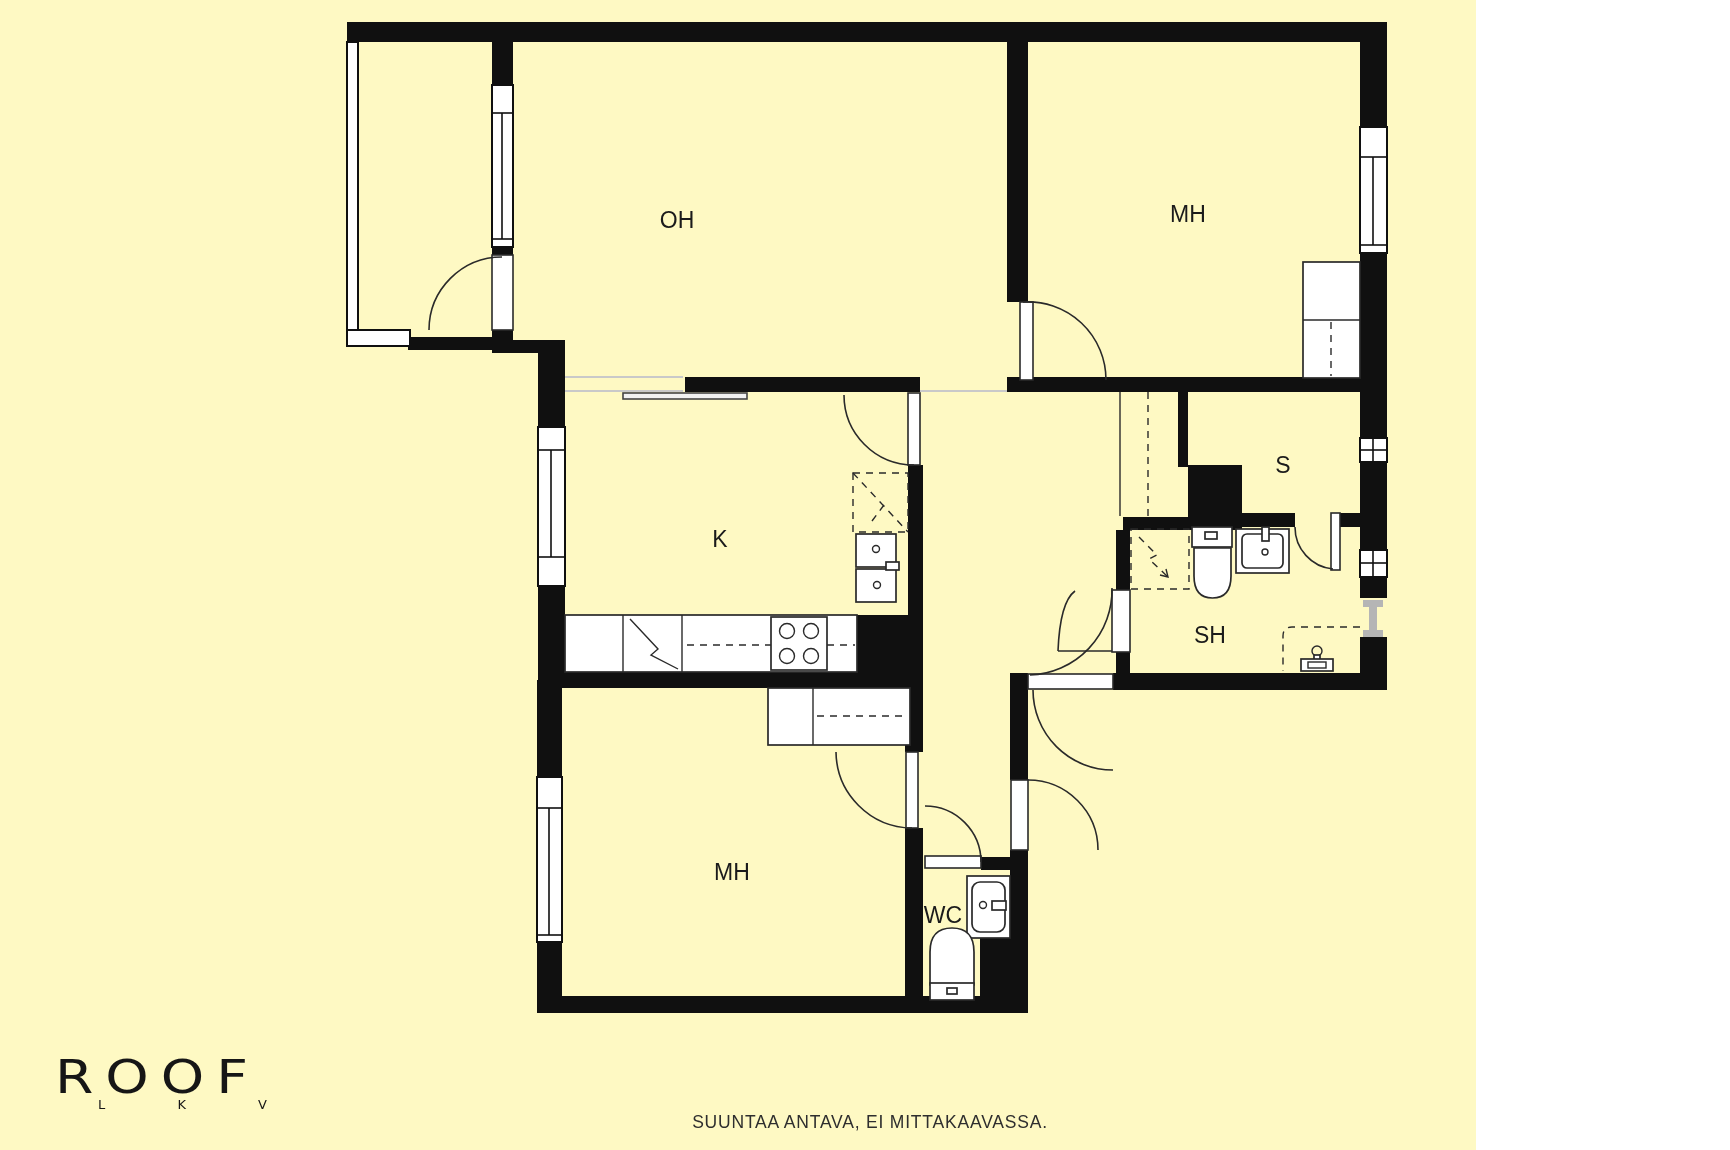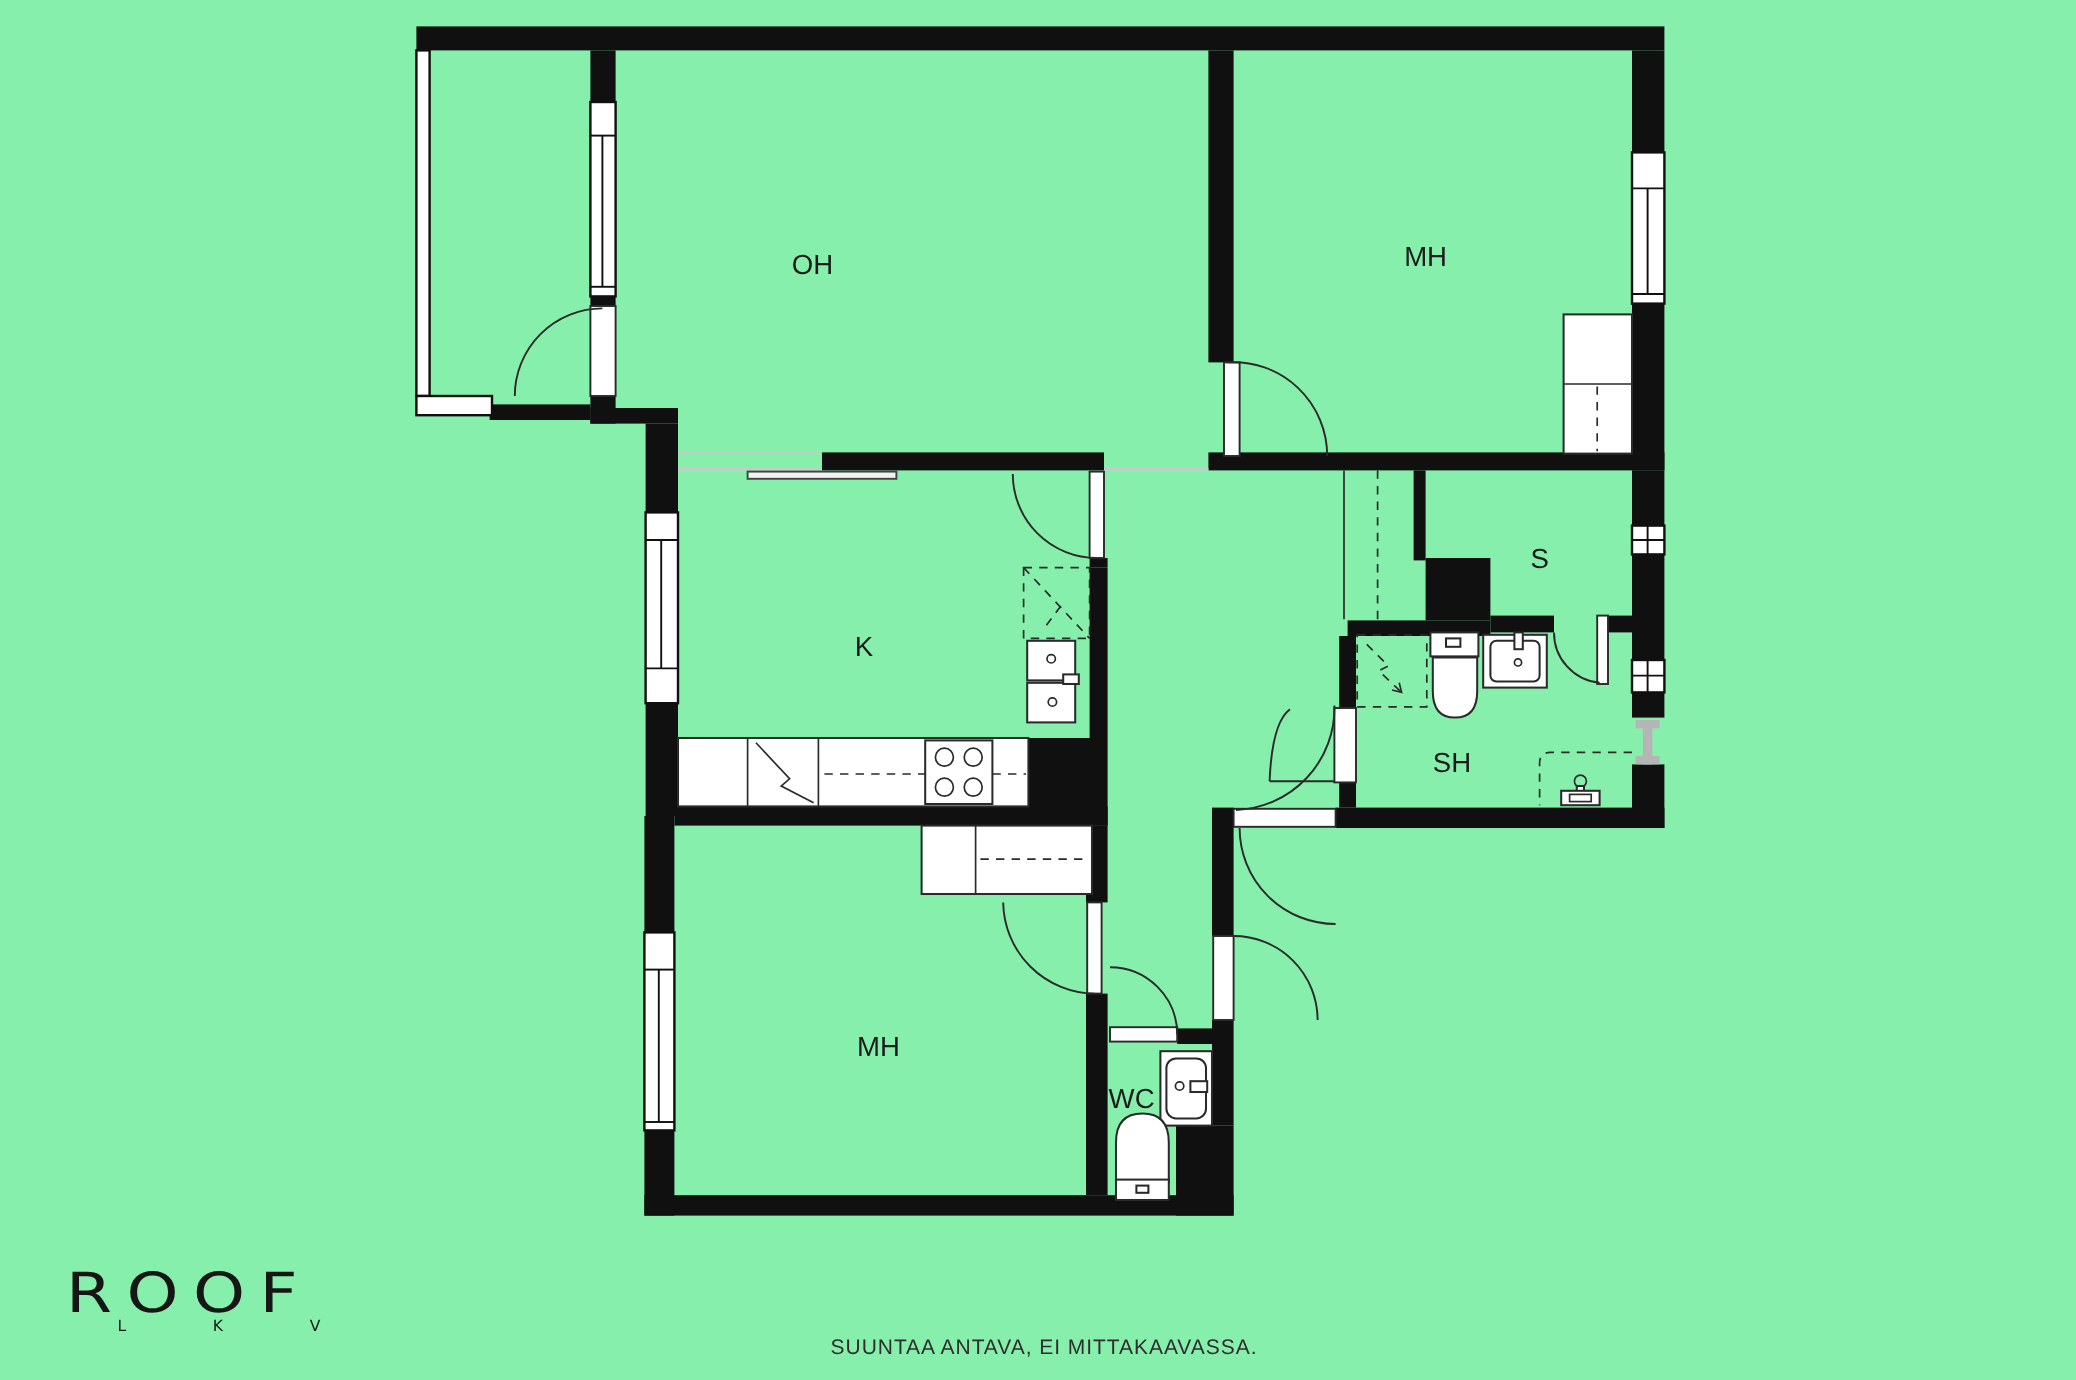--- a/index.html
+++ b/index.html
@@ -1,16 +1,16 @@
 <!DOCTYPE html>
 <html><head>
 <meta charset="utf-8">
 <style>
   html,body{margin:0;padding:0;background:#ffffff;}
-  .page{position:relative;width:1730px;height:1150px;background:#86efac;overflow:hidden;
+  .page{position:relative;width:1476px;height:1150px;background:#fef9c3;overflow:hidden;
         font-family:"Liberation Sans", sans-serif;}
   svg{position:absolute;left:0;top:0;}
   .wall{fill:#101010;stroke:none;}
   .rail{fill:#ffffff;stroke:#101010;stroke-width:2;}
   .winbox{fill:#ffffff;stroke:#101010;stroke-width:2;}
   .winline{stroke:#101010;stroke-width:1.6;fill:none;}
   .leaf{fill:#ffffff;stroke:#2a2a2a;stroke-width:1.6;}
   .arc{fill:none;stroke:#2a2a2a;stroke-width:1.6;}
   .fix{fill:#ffffff;stroke:#2a2a2a;stroke-width:1.7;}
   .fixthin{fill:none;stroke:#2a2a2a;stroke-width:1.4;}

